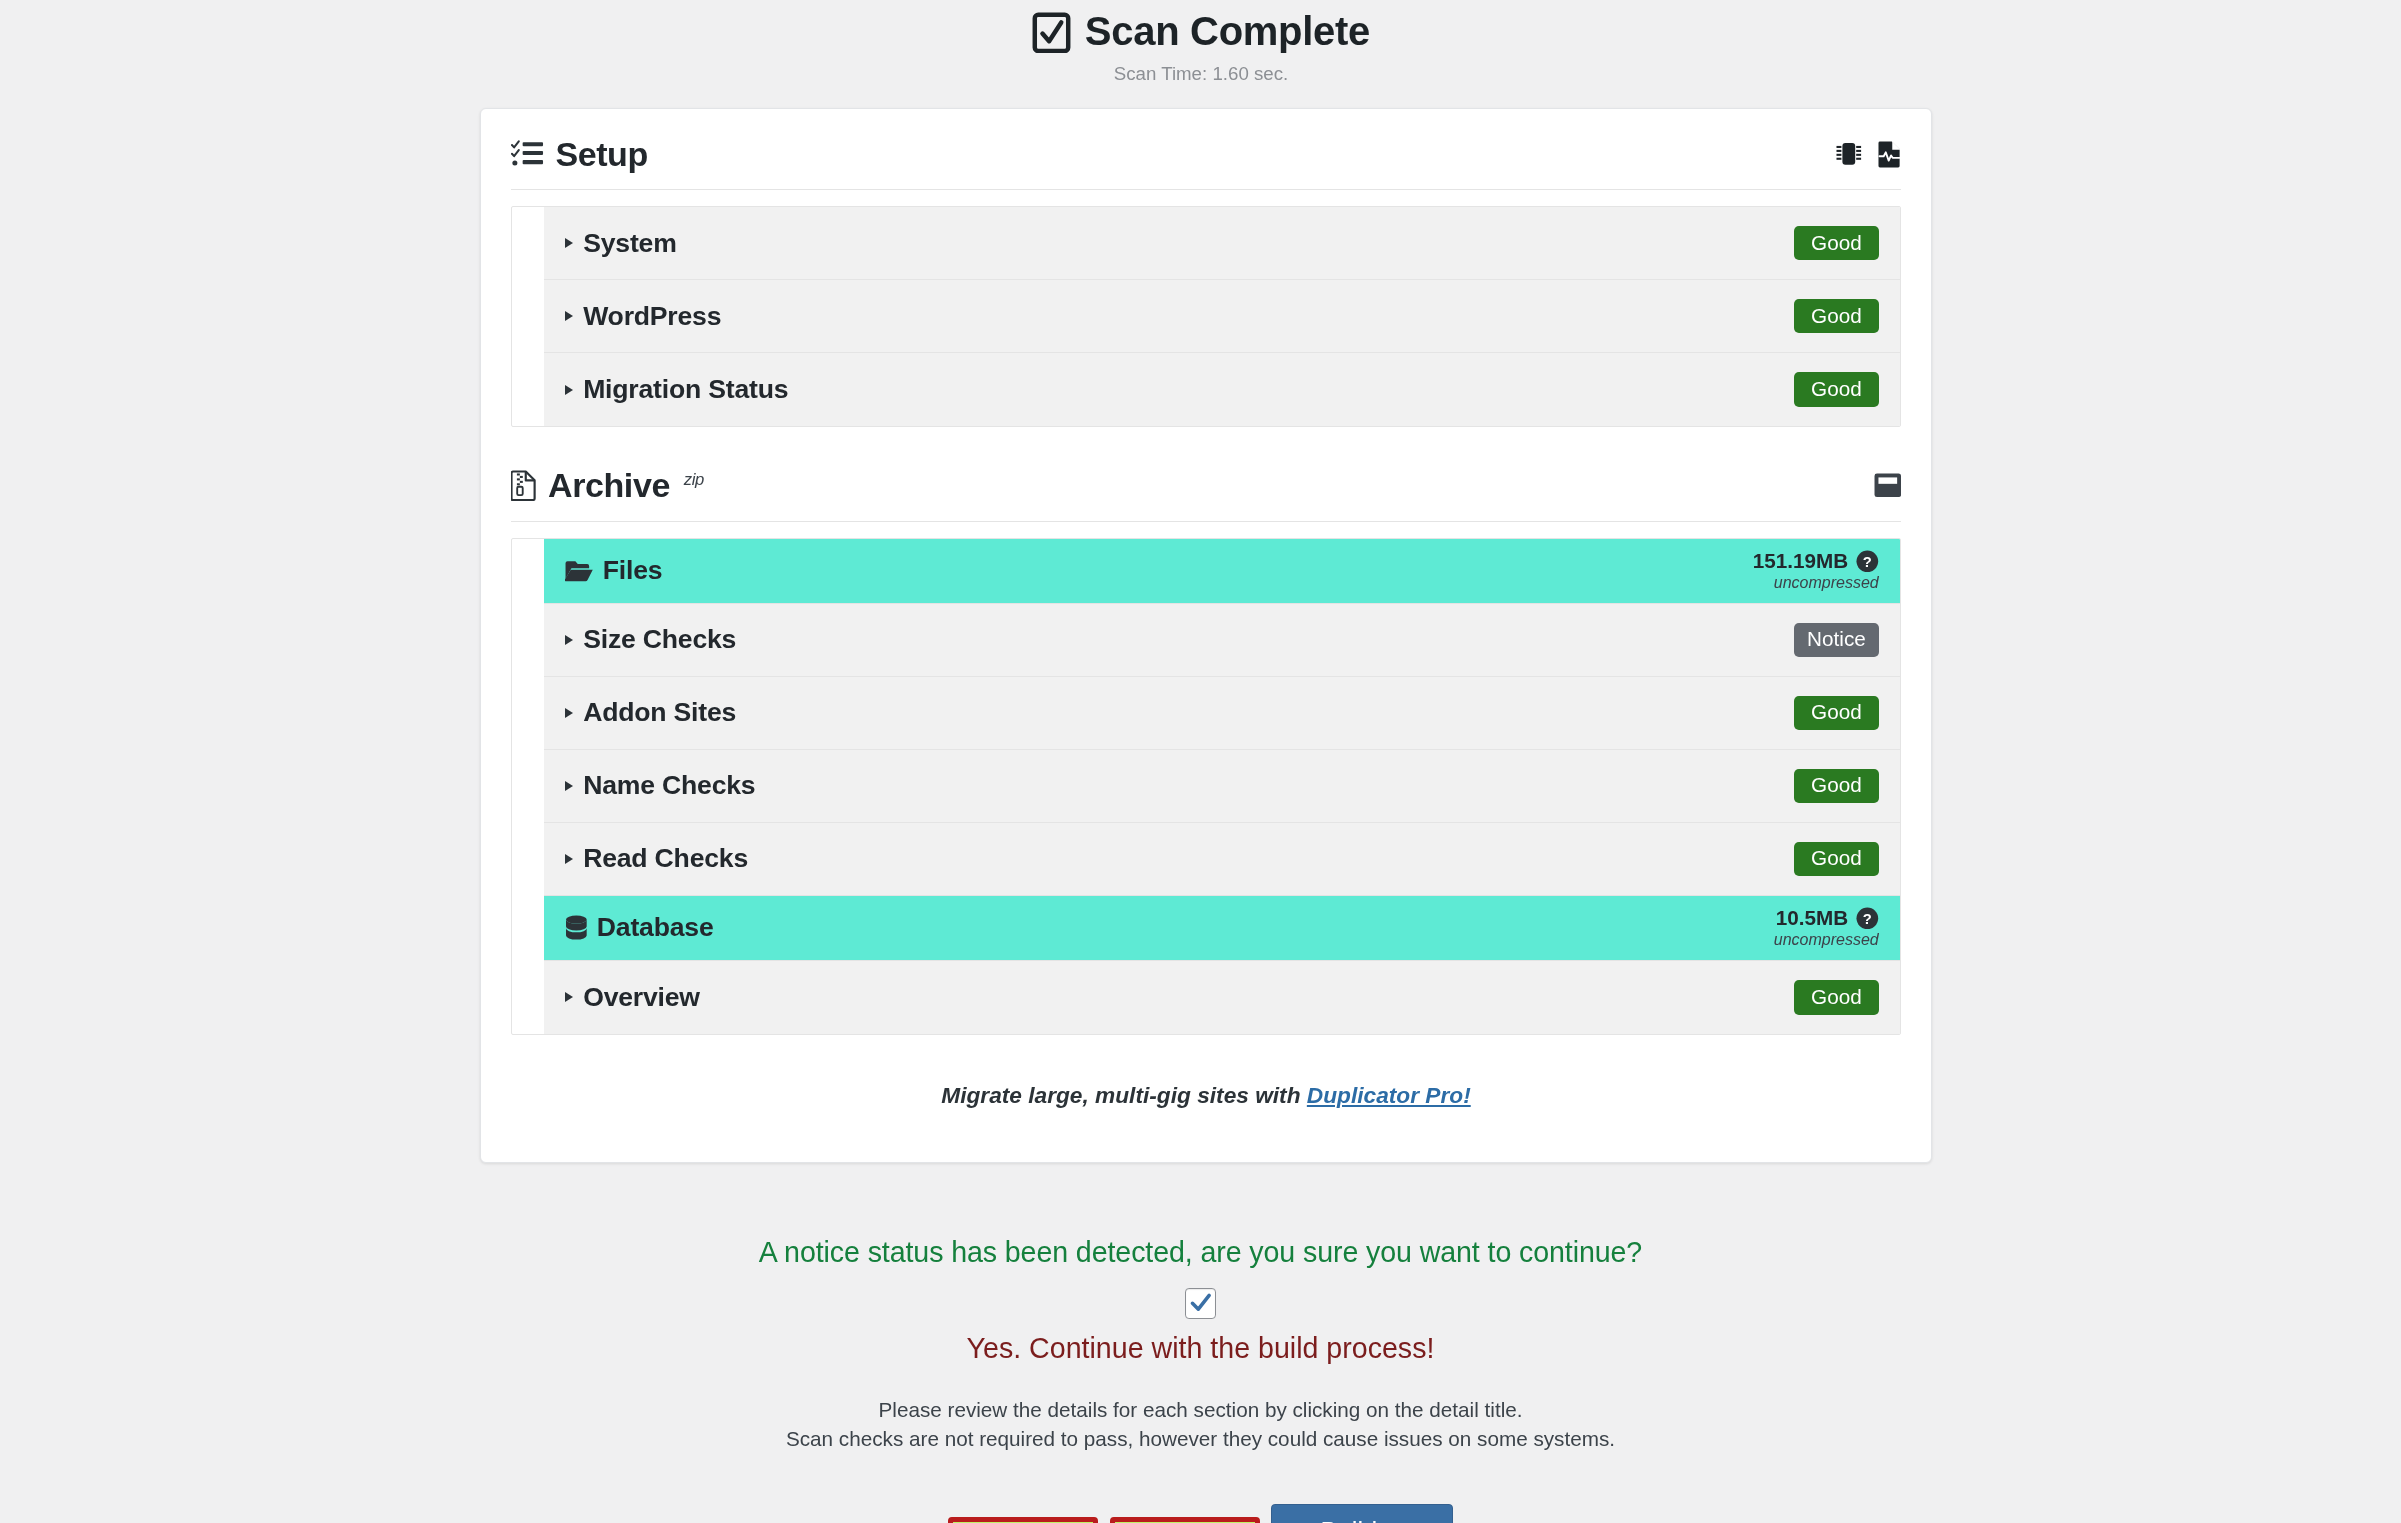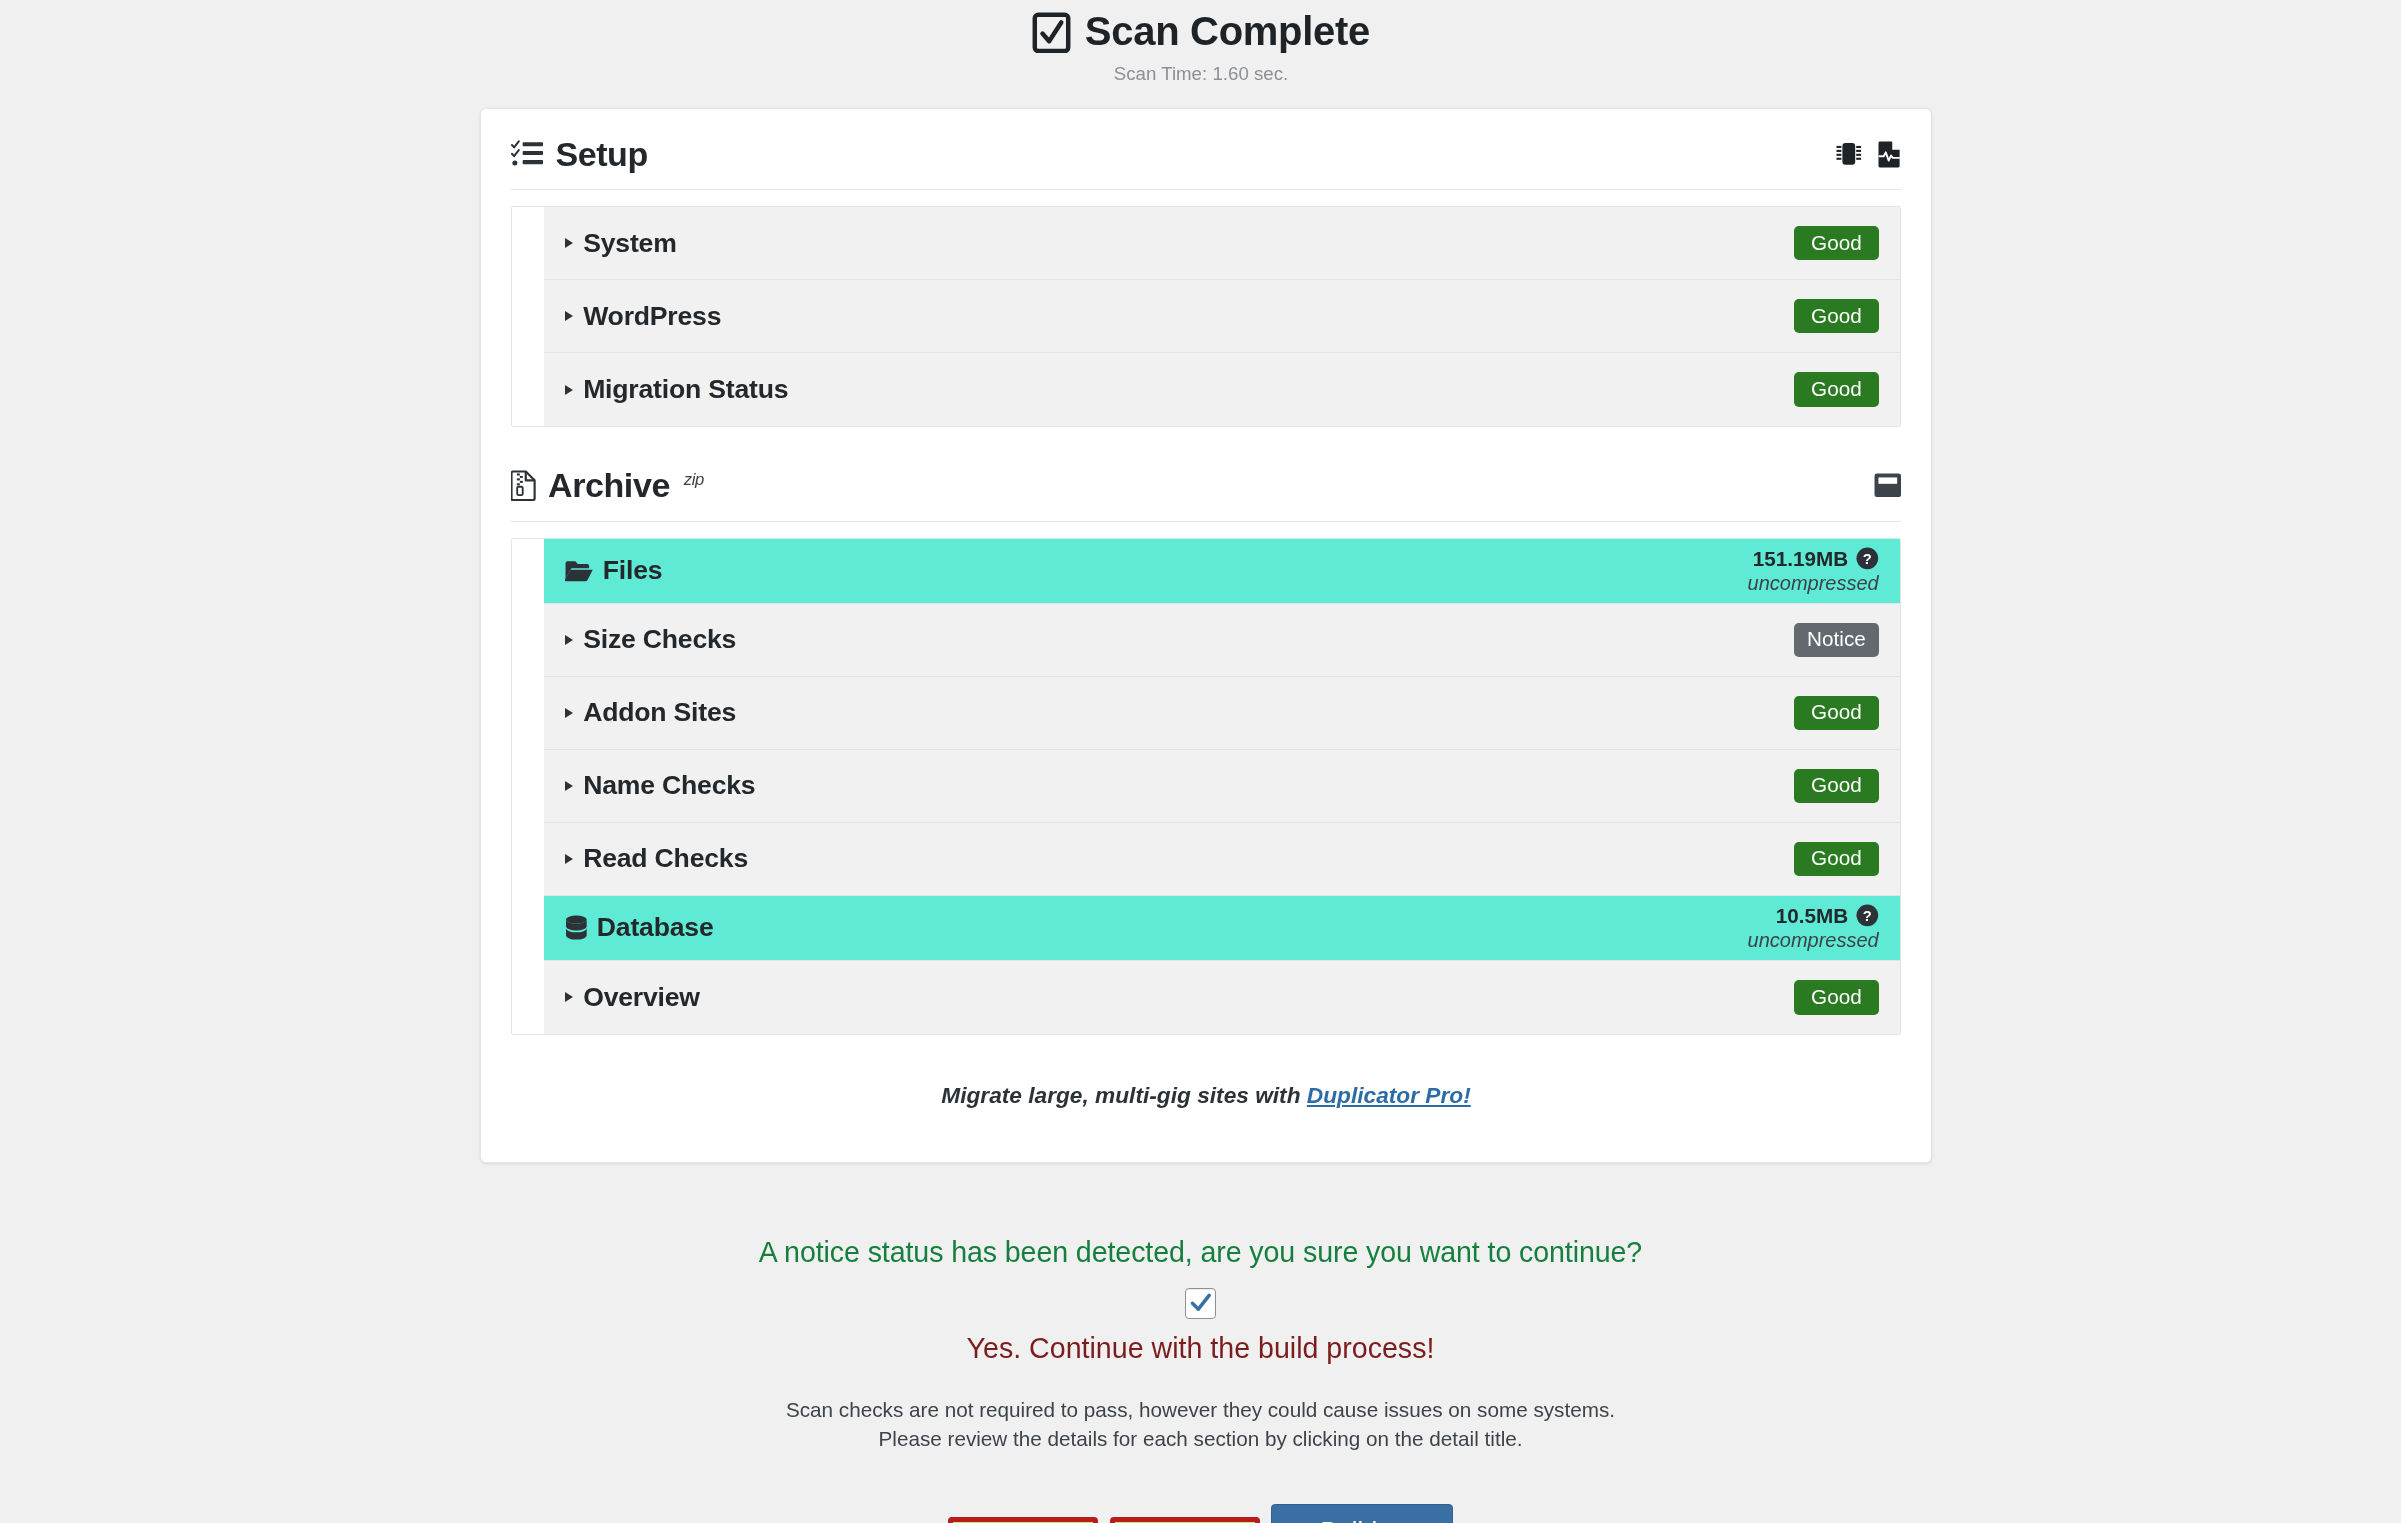--- a/index.html
+++ b/index.html
@@ -161,21 +161,21 @@
   .size-line {
     display: flex;
     align-items: center;
     justify-content: flex-end;
     gap: 7.9px;
     font-size: 20.7px;
     font-weight: bold;
     color: #23282d;
   }
   .size-sub {
-    font-size: 20px;
+    font-size: 16px;
     font-style: italic;
     color: #3c434a;
     margin-top: 1px;
   }
 
   
   .promo {
     text-align: center;
     padding: 43px 0 53px 0;
     font-size: 22.7px;
@@ -473,22 +473,22 @@
   <div class="confirm-row">
     <span class="chk">
       <svg width="23.6" height="23.6" viewBox="0 0 24 24">
         <path d="M3.5 12.5 L9.5 18.5 L20.5 4.5" fill="none" stroke="#3a6fa5" stroke-width="3.6" stroke-linecap="round" stroke-linejoin="round"></path>
       </svg>
     </span>
     <span>Yes. Continue with the build process!</span>
   </div>
 
   <div class="help-text">
+    <div>Please review the details for each section by clicking on the detail title.</div>
     <div>Scan checks are not required to pass, however they could cause issues on some systems.</div>
-    <div>Please review the details for each section by clicking on the detail title.</div>
   </div>
 
   <div class="btn-row">
     <button class="btn secondary">◀ Back</button>
     <button class="btn secondary">Rescan</button>
     <button class="btn primary">Build ▶</button>
   </div>
 </div>
 
 

